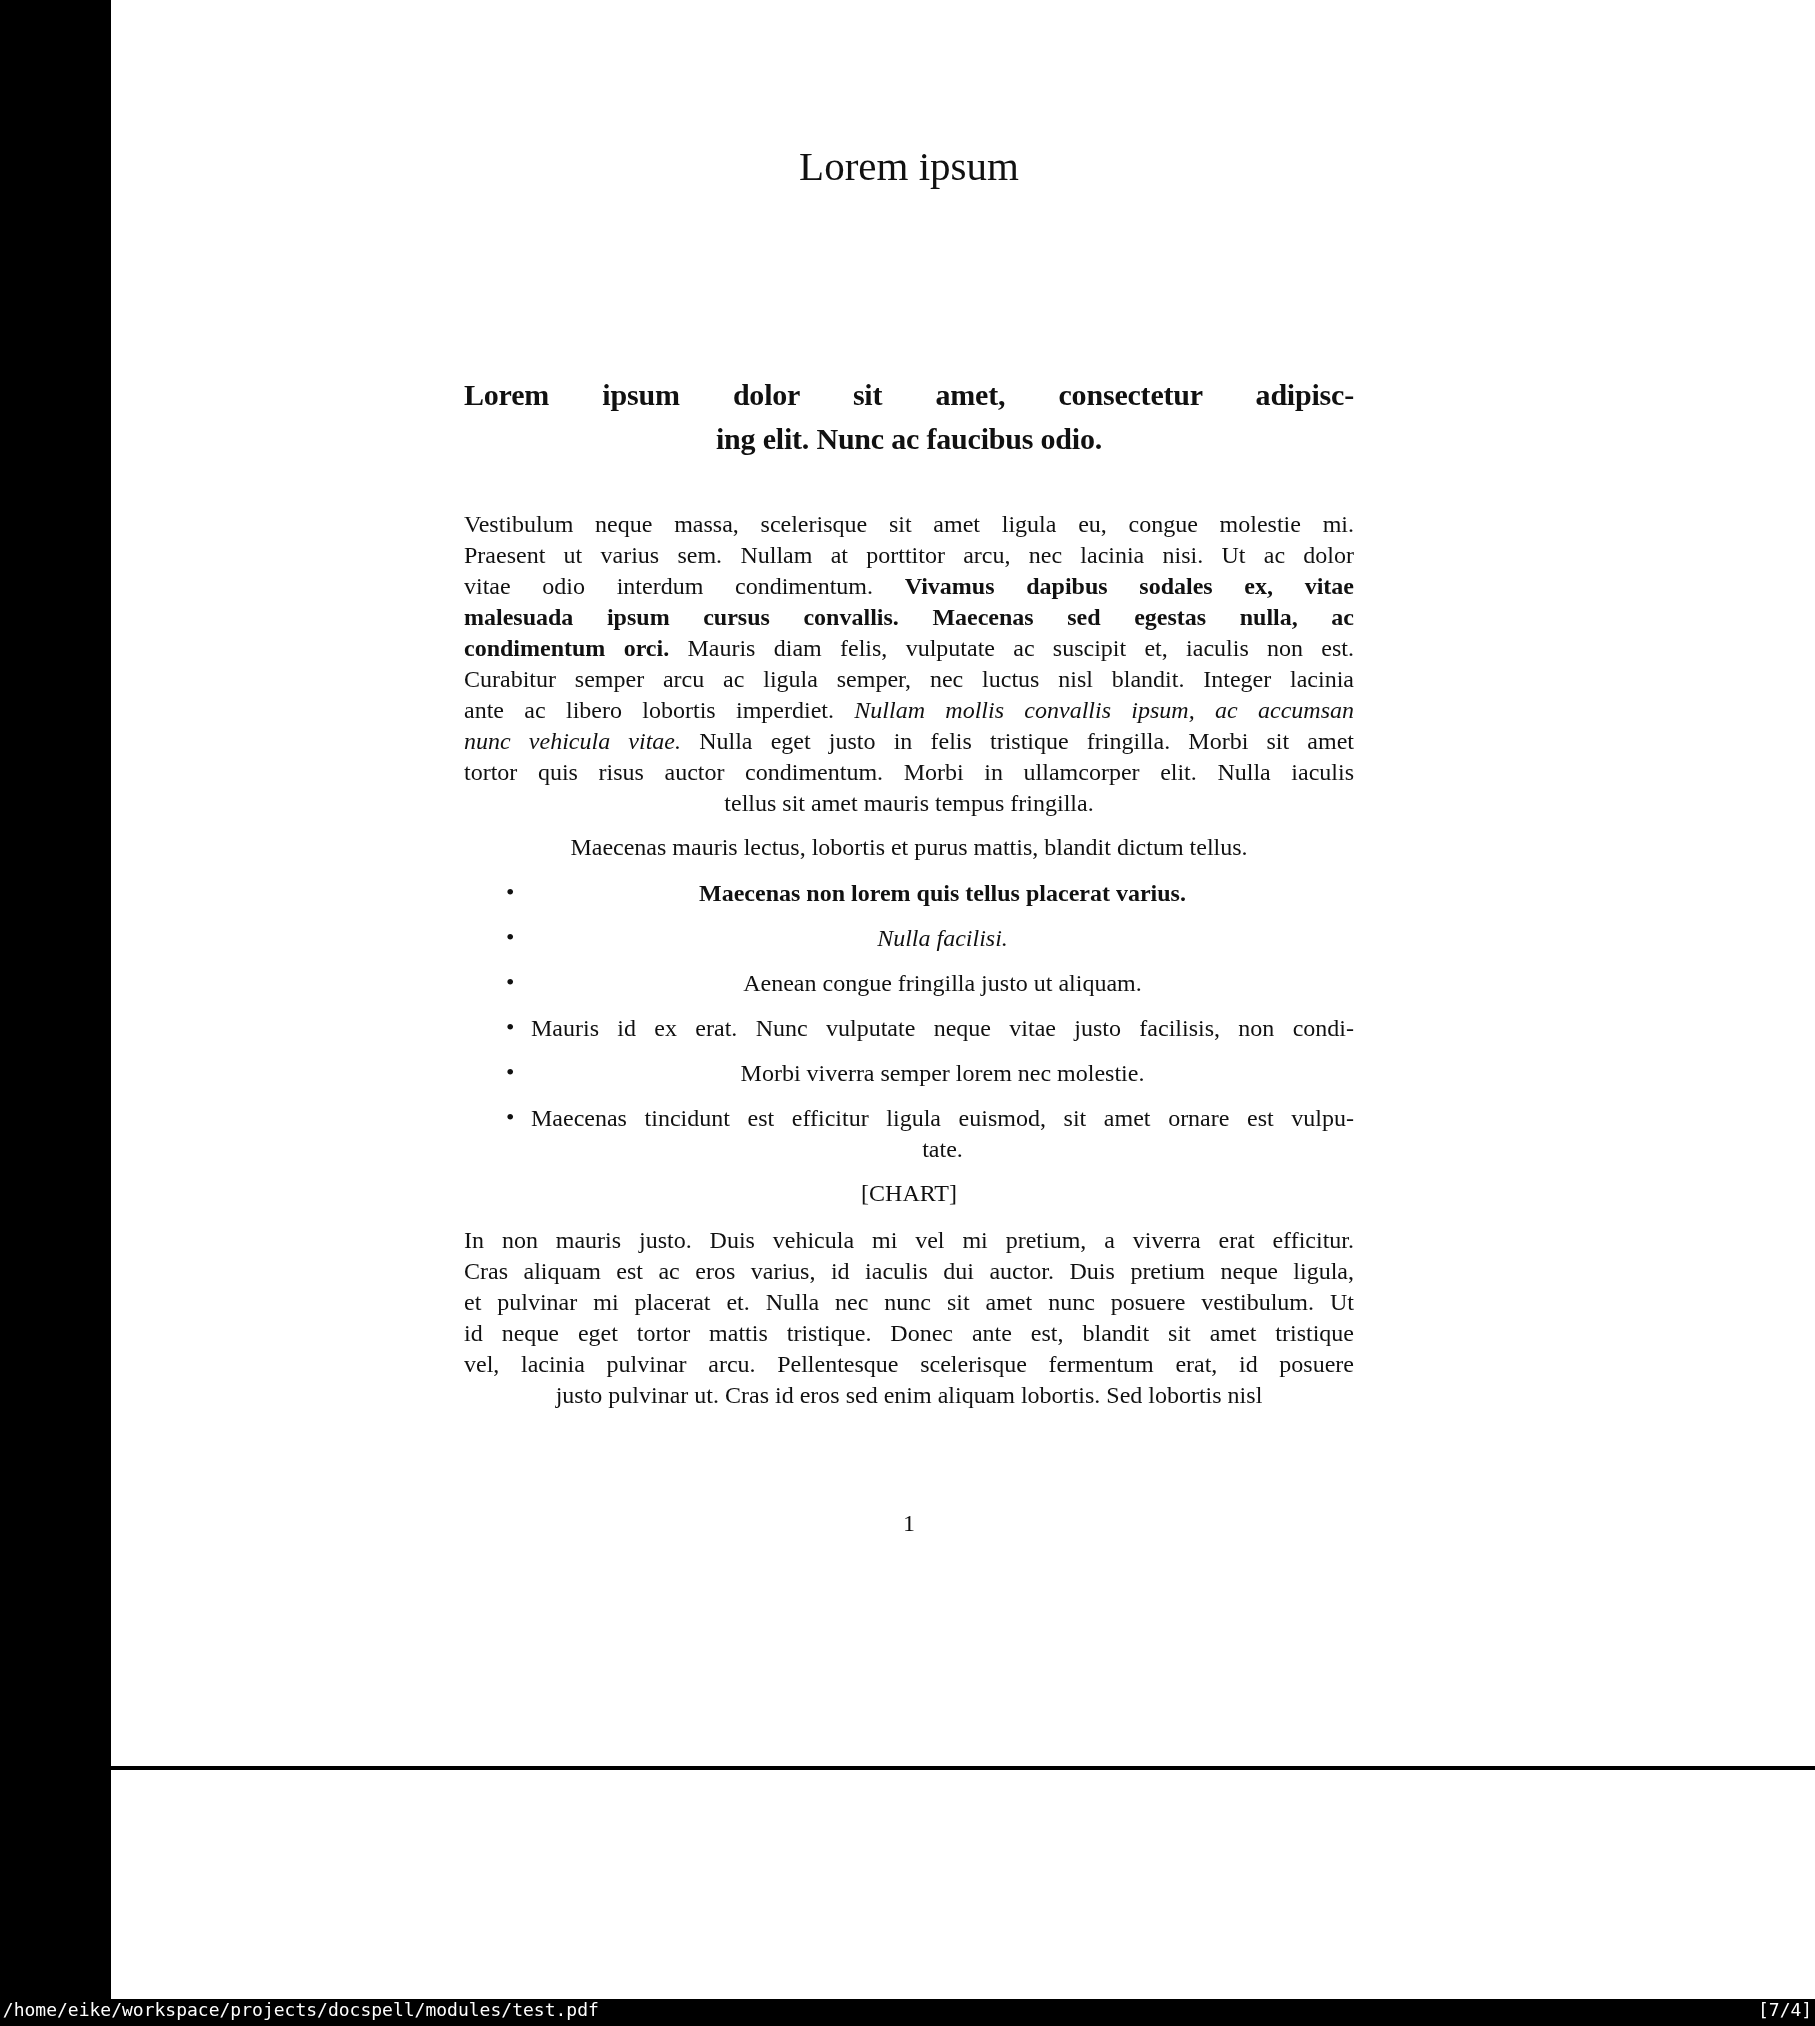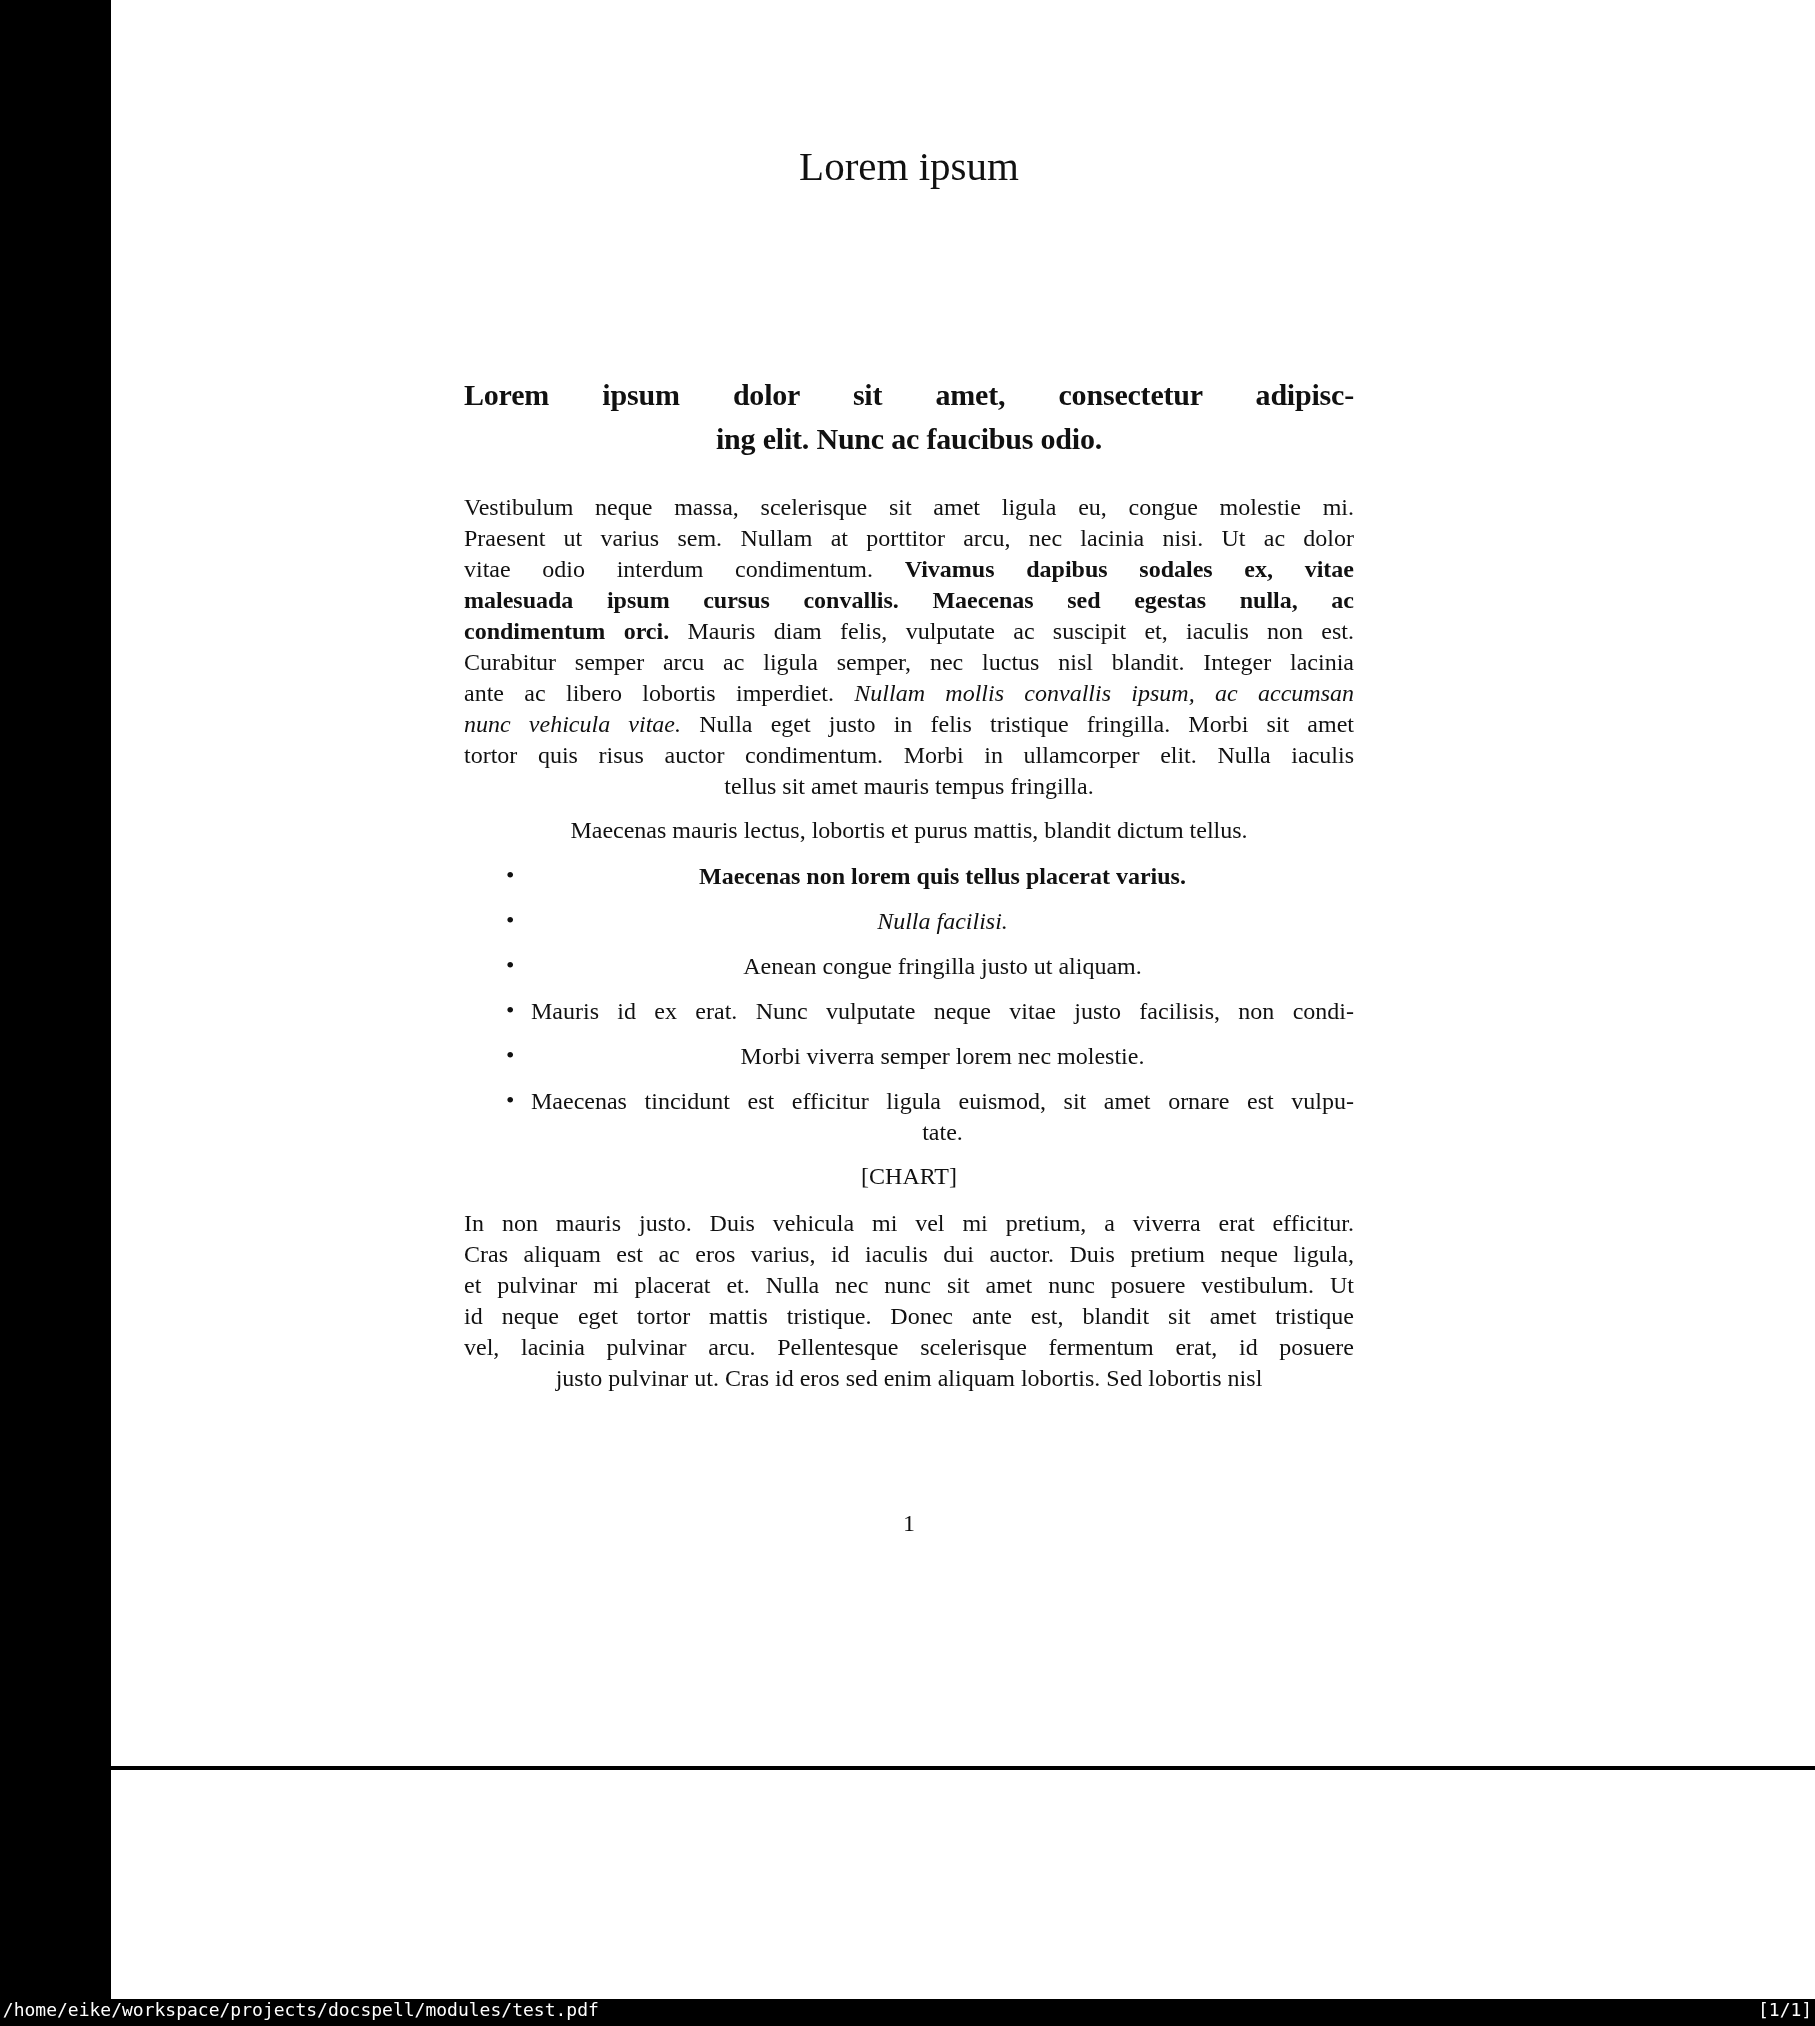--- a/index.html
+++ b/index.html
@@ -33,21 +33,21 @@
     text-align: center;
     font-weight: normal;
   }
   .doc-heading {
     margin-top: 182px;
     font-size: 30px; line-height: 44px;
     font-weight: bold;
     letter-spacing: -0.2px;
   }
   .para { margin-top: 13.2px; }
-  .para.first-body { margin-top: 31px; }
+  .para.first-body { margin-top: 48px; }
   .para.chart-para { margin-top: 13.2px; }
   .para.last-body { margin-top: 16px; }
   .line { min-height: 31px; text-align: center; }
   .line.just {
     text-align: justify;
     text-align-last: justify;
   }
   .bullet-list { margin-top: 15px; }
   .list-item {
     position: relative;
@@ -163,17 +163,17 @@
     </div>
     <div class="page-number">1</div>
   </div>
 
   <div class="page-separator"></div>
 
   <div class="page page-2"></div>
 
   <div class="statusbar">
     <span>/home/eike/workspace/projects/docspell/modules/test.pdf</span>
-    <span>[1/1]</span>
+    <span>[7/4]</span>
   </div>
 
 </div>
 
 
 </body></html>

